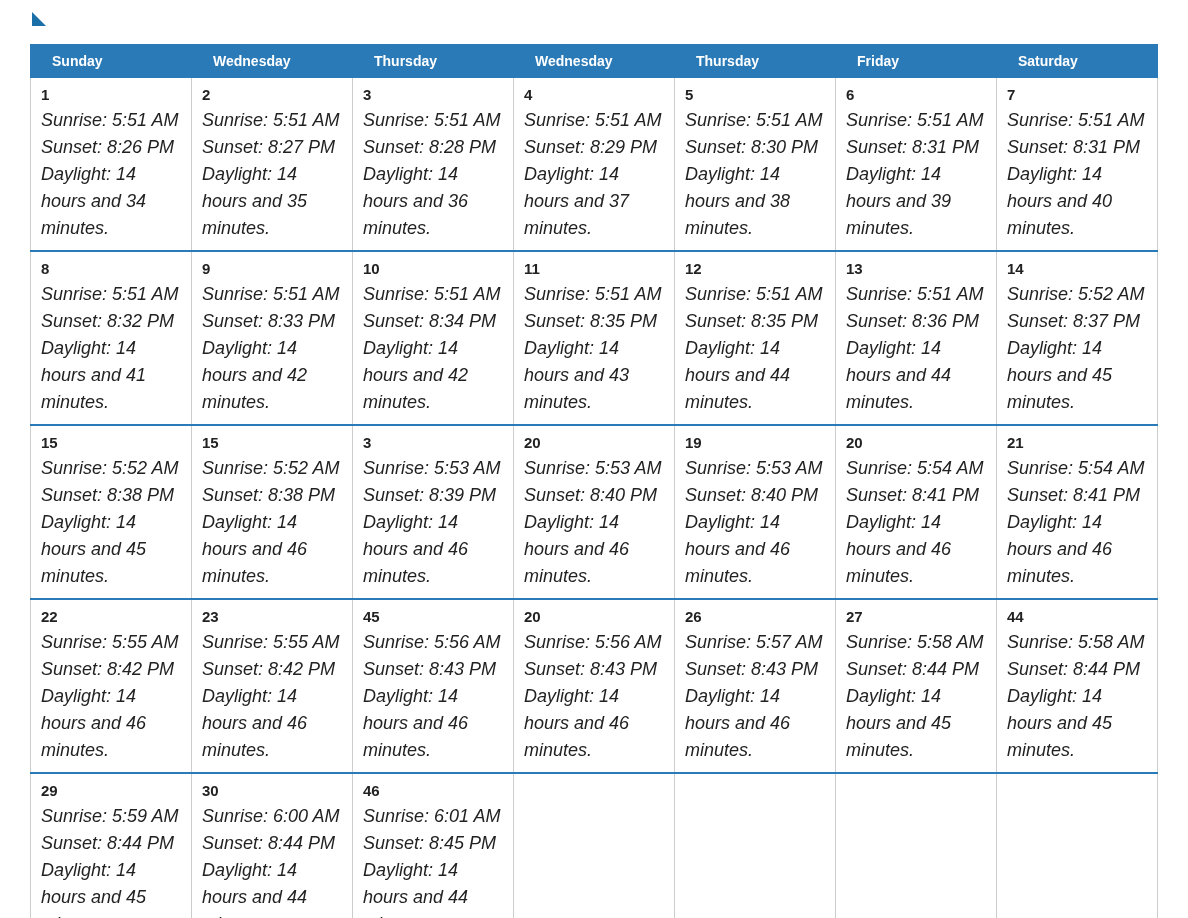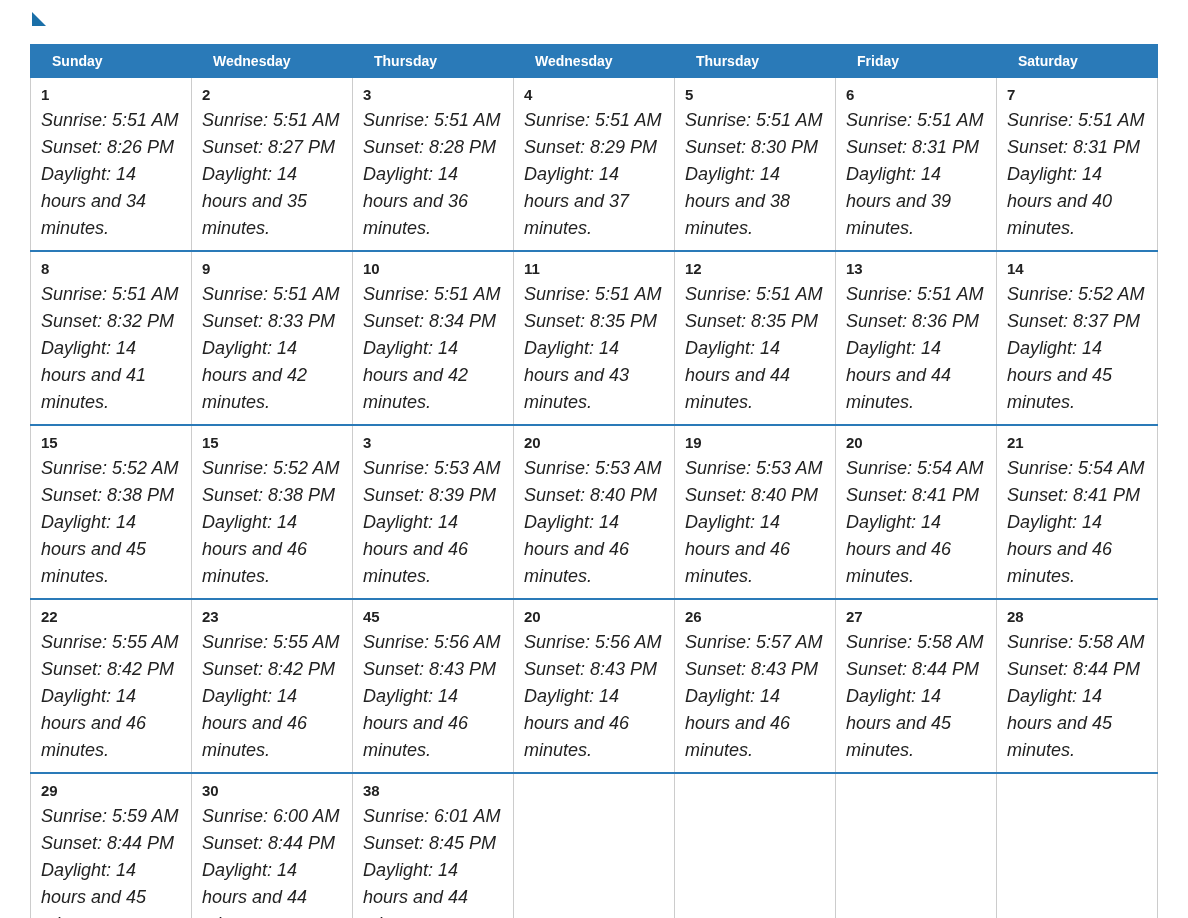--- a/index.html
+++ b/index.html
@@ -245,35 +245,35 @@
         </td>
         <td>
           <span class="day-number">26</span>
           <div class="day-info">Sunrise: 5:57 AM<br>Sunset: 8:43 PM<br>Daylight: 14 hours and 46 minutes.</div>
         </td>
         <td>
           <span class="day-number">27</span>
           <div class="day-info">Sunrise: 5:58 AM<br>Sunset: 8:44 PM<br>Daylight: 14 hours and 45 minutes.</div>
         </td>
         <td>
-          <span class="day-number">28</span>
+          <span class="day-number">44</span>
           <div class="day-info">Sunrise: 5:58 AM<br>Sunset: 8:44 PM<br>Daylight: 14 hours and 45 minutes.</div>
         </td>
       </tr>
       <tr>
         <td>
           <span class="day-number">29</span>
           <div class="day-info">Sunrise: 5:59 AM<br>Sunset: 8:44 PM<br>Daylight: 14 hours and 45 minutes.</div>
         </td>
         <td>
           <span class="day-number">30</span>
           <div class="day-info">Sunrise: 6:00 AM<br>Sunset: 8:44 PM<br>Daylight: 14 hours and 44 minutes.</div>
         </td>
         <td>
-          <span class="day-number">38</span>
+          <span class="day-number">46</span>
           <div class="day-info">Sunrise: 6:01 AM<br>Sunset: 8:45 PM<br>Daylight: 14 hours and 44 minutes.</div>
         </td>
         <td class="empty-cell"></td>
         <td class="empty-cell"></td>
         <td class="empty-cell"></td>
         <td class="empty-cell"></td>
       </tr>
     </tbody>
 </table>
 

